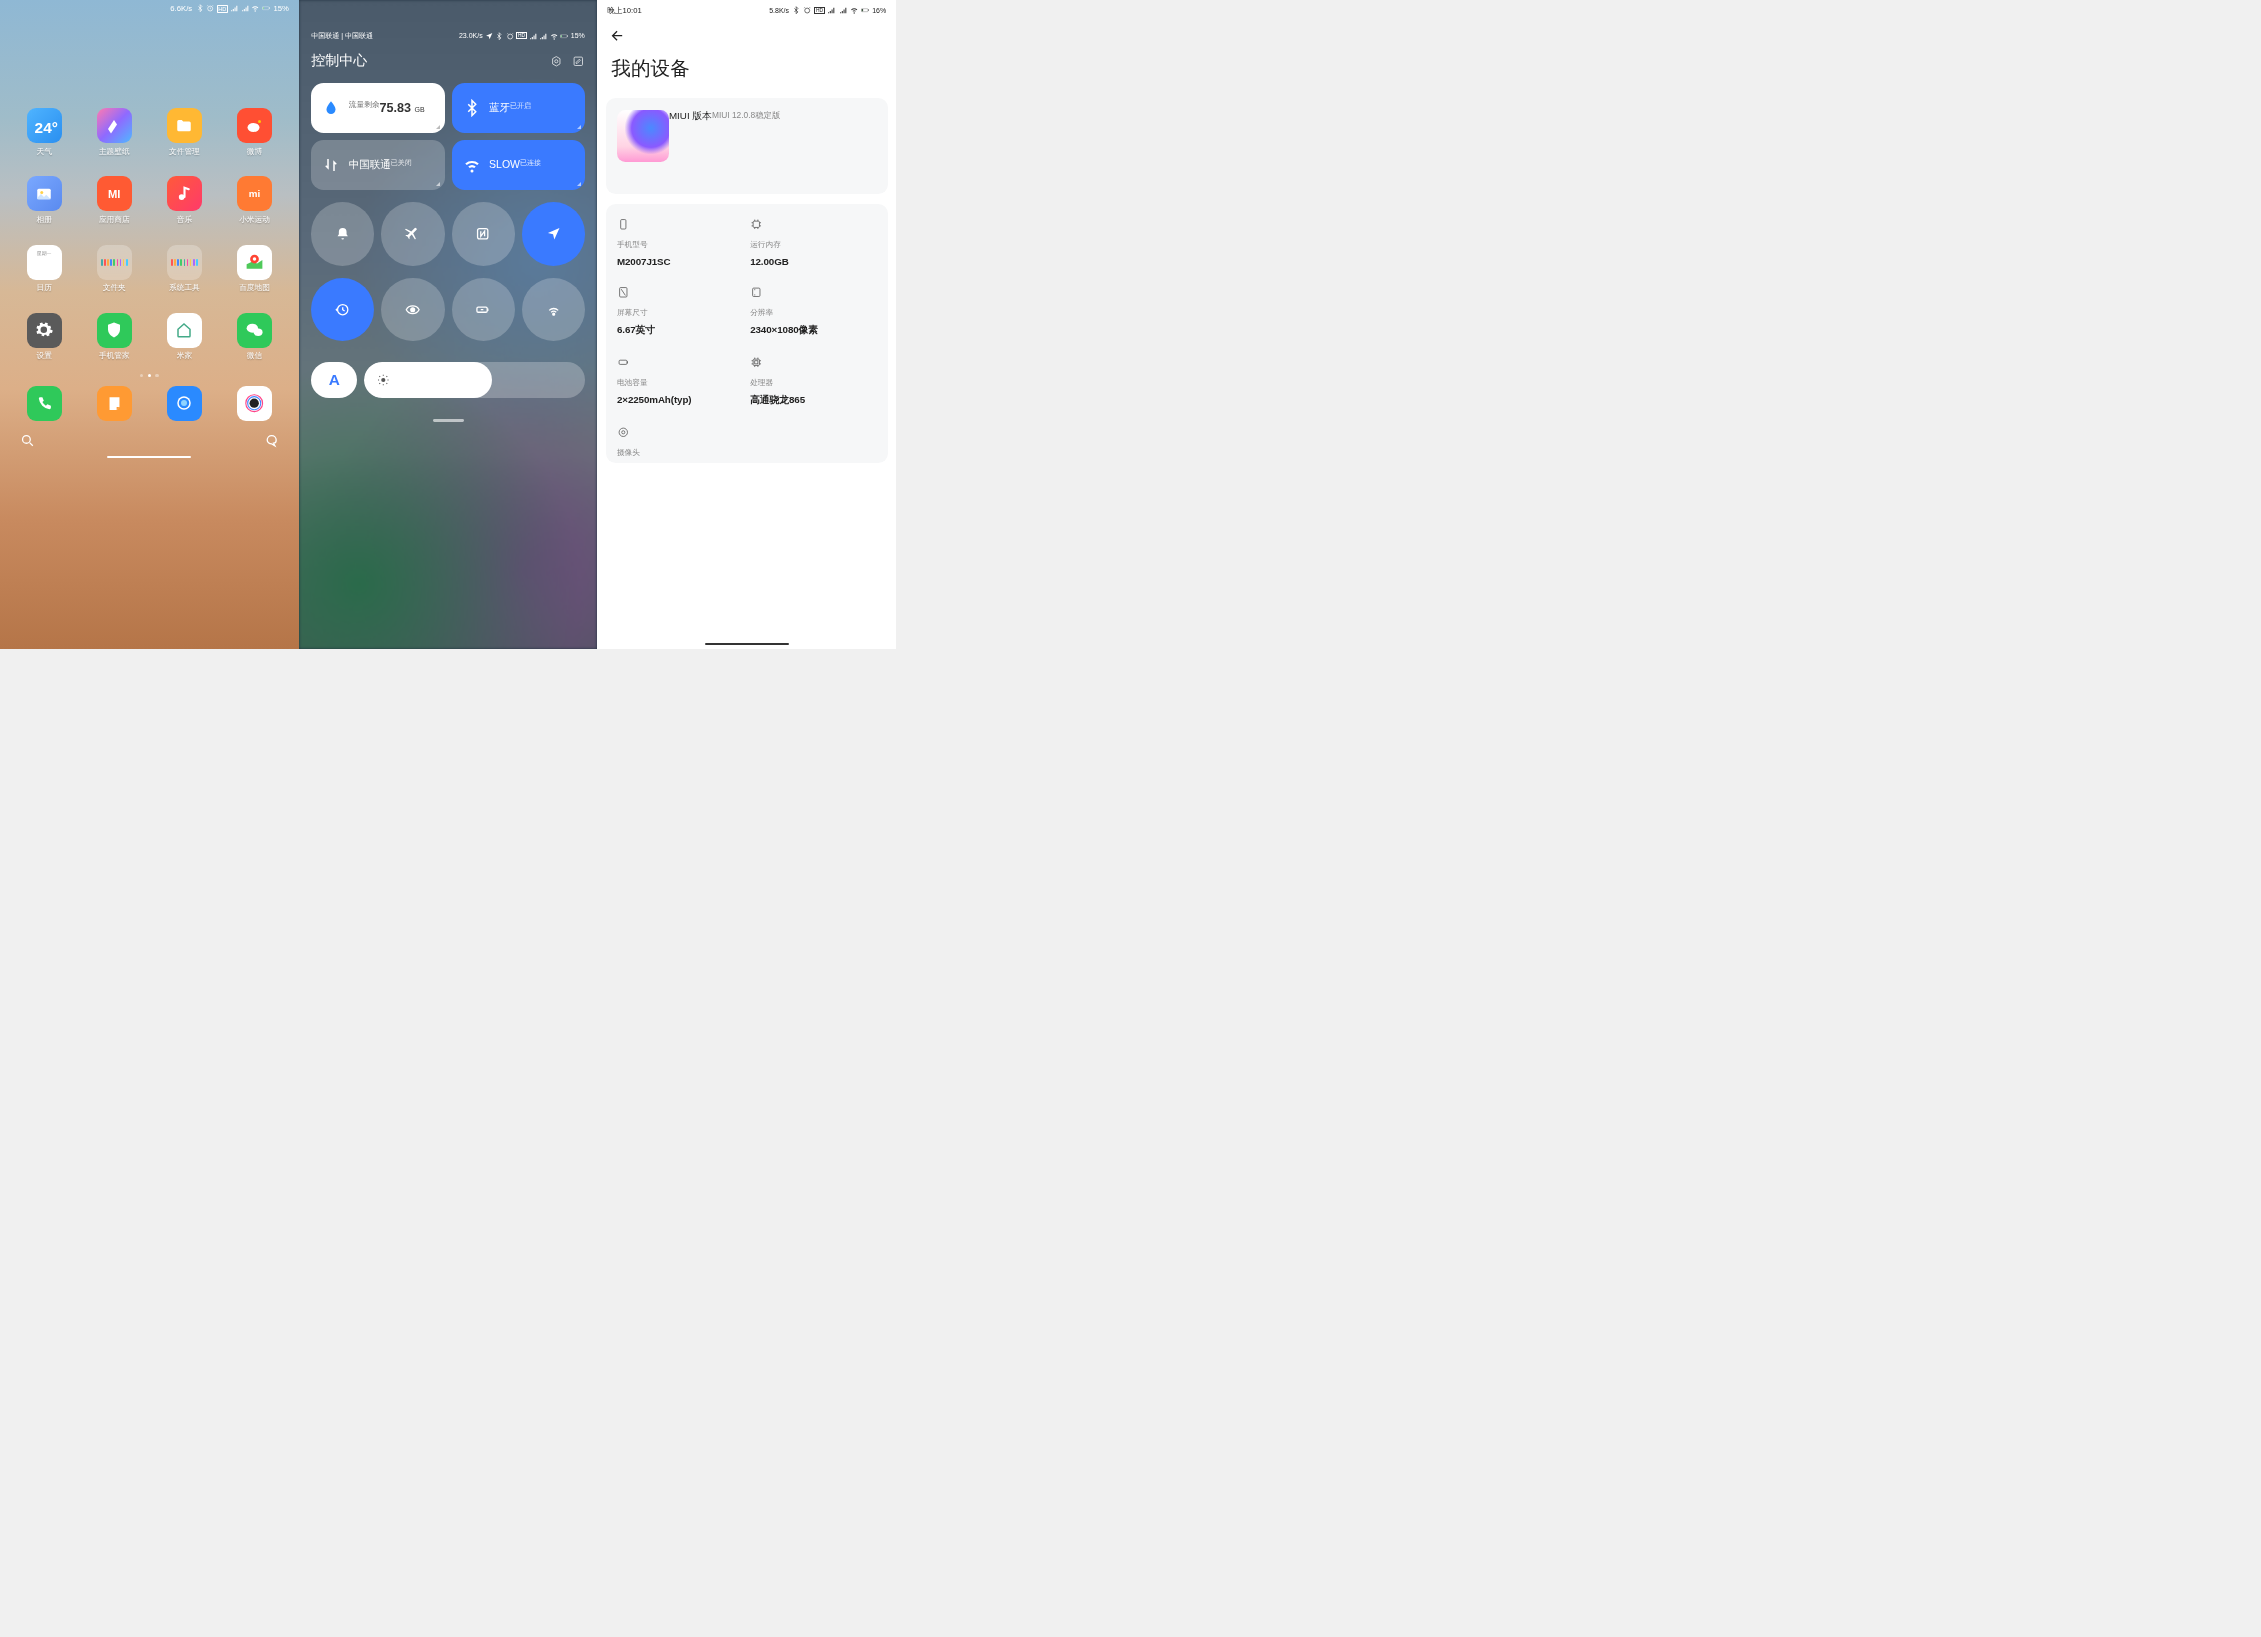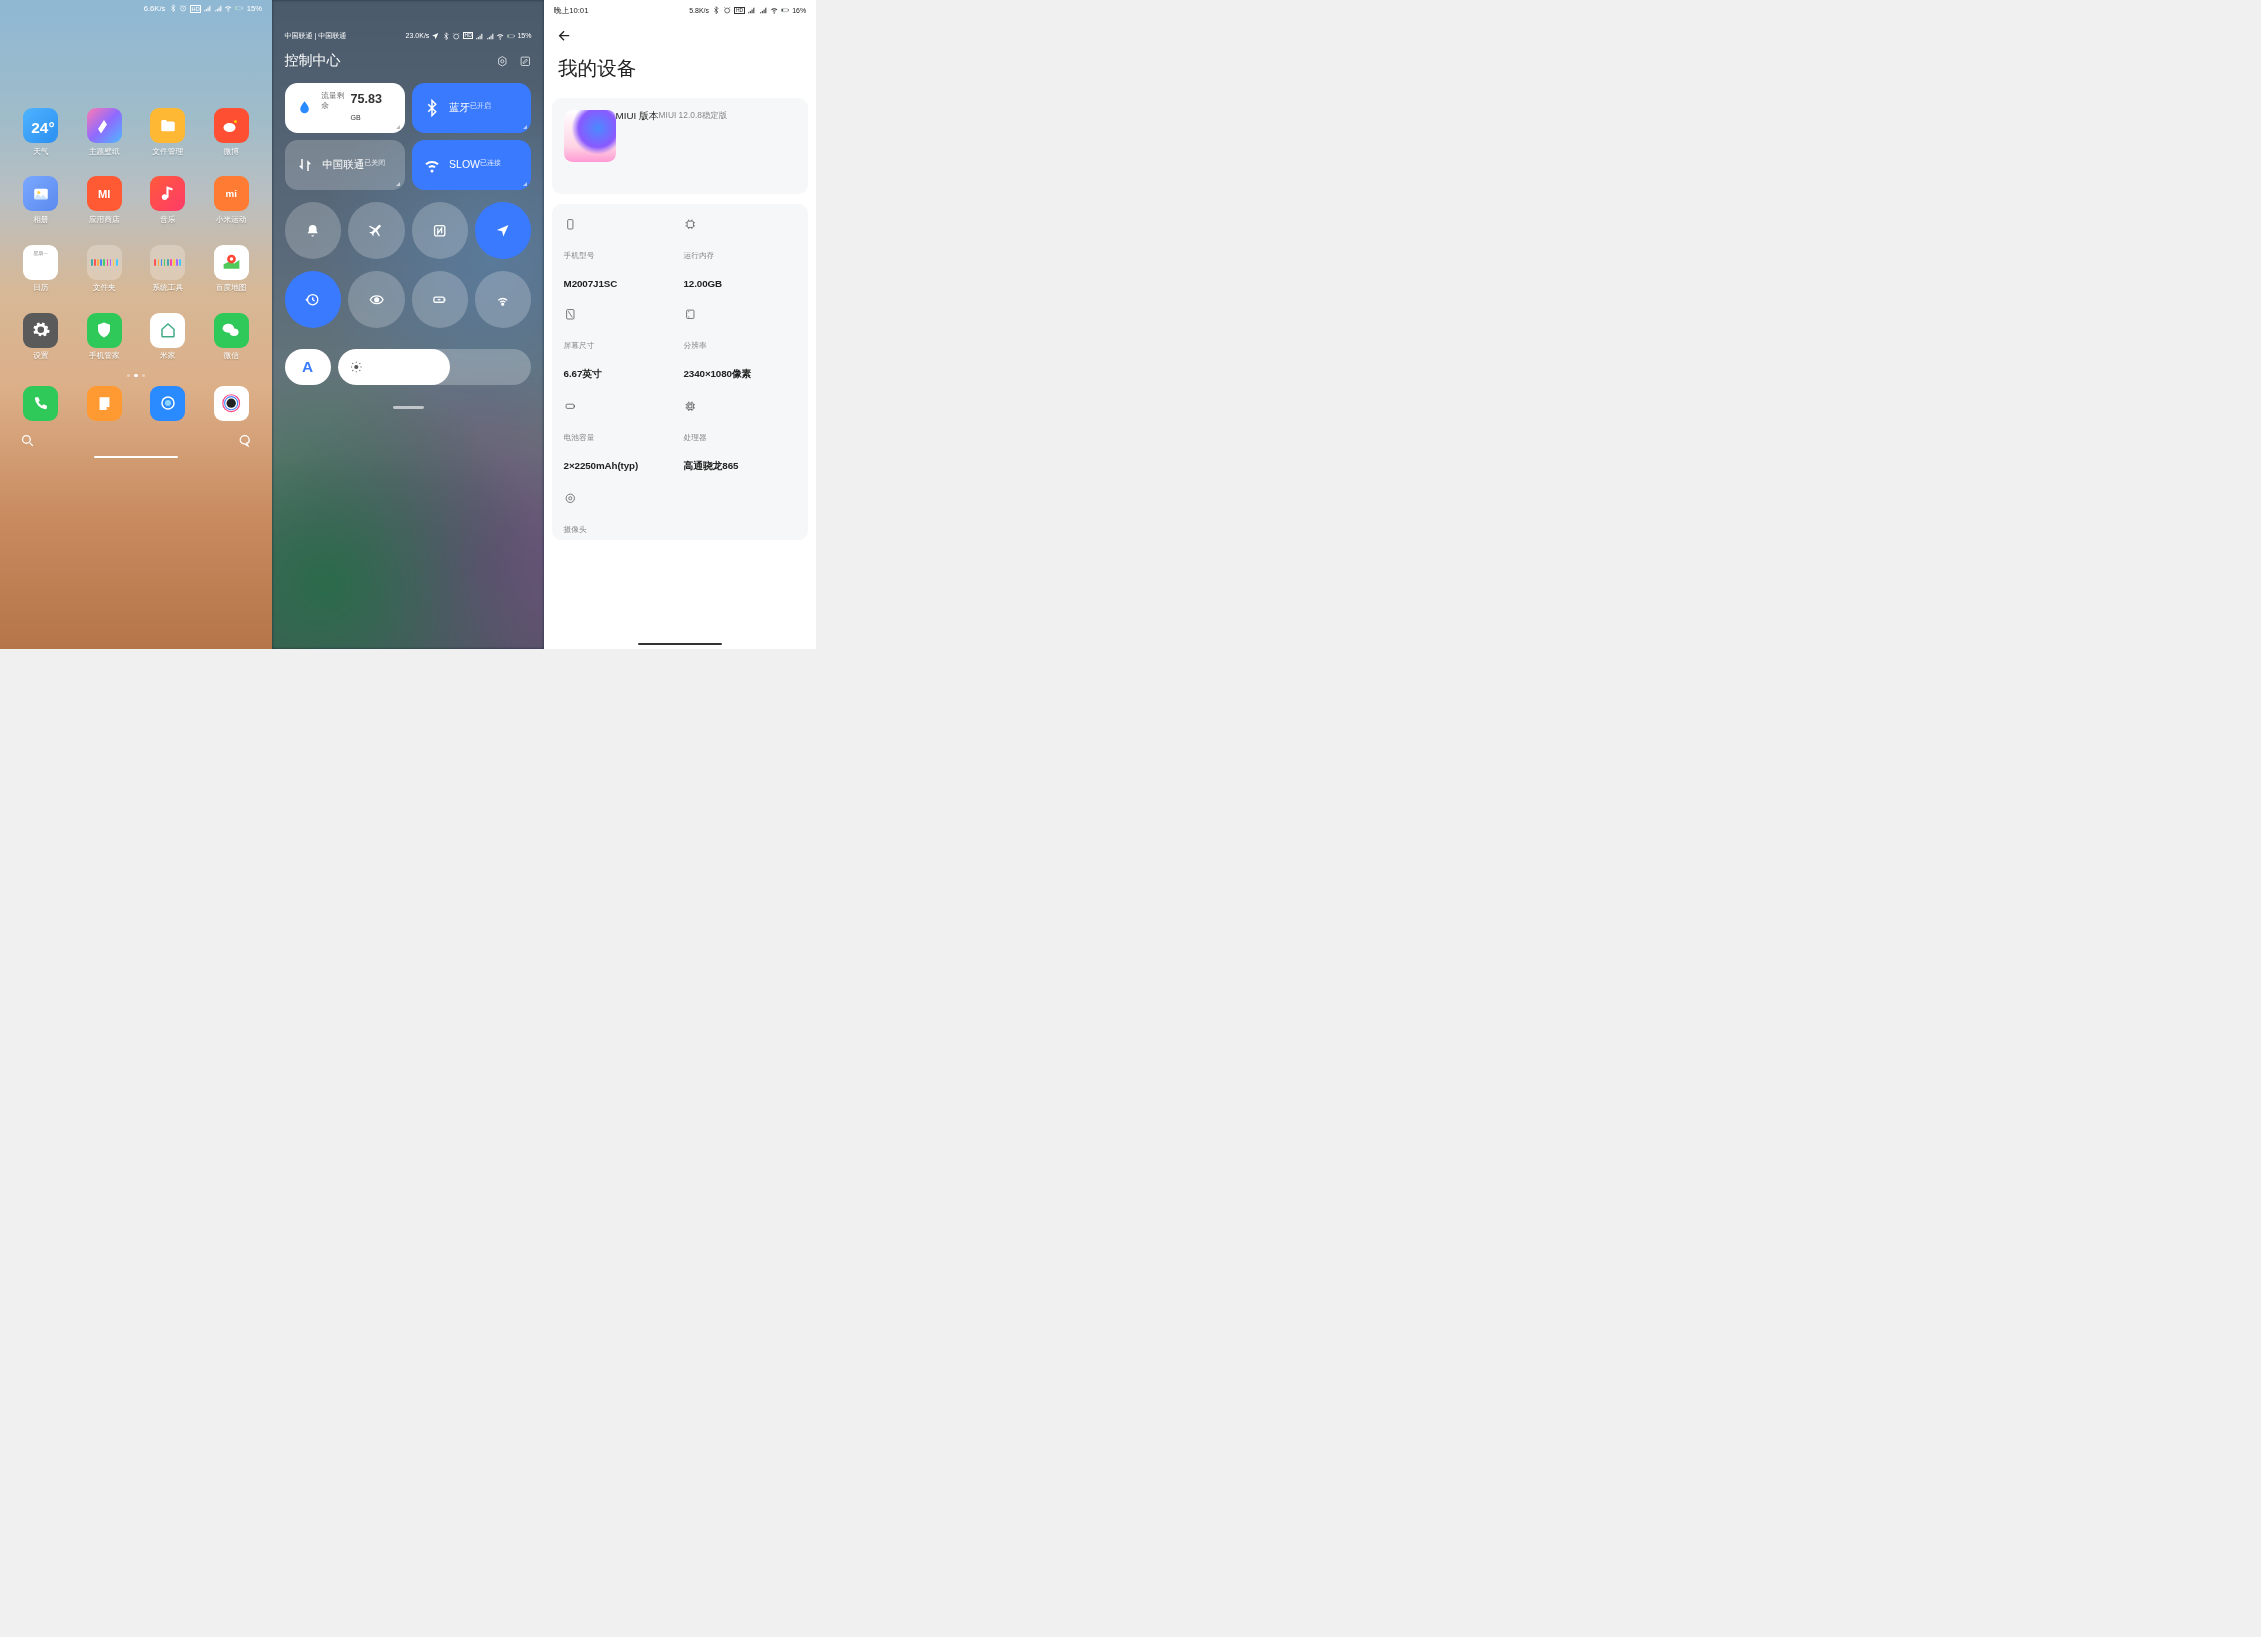--- a/index.html
+++ b/index.html
@@ -5,21 +5,21 @@
 * { margin: 0; padding: 0; box-sizing: border-box; }
 body {
   font-family: -apple-system, "PingFang SC", "Helvetica Neue", sans-serif;
   background: #f0f0f0;
   display: flex;
   gap: 0;
   width: 896px;
   height: 649px;
   overflow: hidden;
 }
-.screen { width: 272px; height: 649px; position: relative; overflow: hidden; }
+.screen { width: 299px; height: 649px; position: relative; overflow: hidden; }
 
 
 .s1 {
   background: linear-gradient(180deg,#8fb8d4 0%,#9fbcc9 18%,#b9bfc2 30%,#d7b896 45%,#dcaf88 60%,#c88a5f 80%,#b57548 100%);
   color: #fff;
   display: flex; flex-direction: column;
 }
 .s1 .statusbar { display:flex; justify-content:flex-end; align-items:center; gap:3.5px; padding:4.2px 9.8px; font-size:7.7px; font-weight:500;}
 .s1 .clockrow { display:flex; justify-content:space-between; align-items:flex-start; padding:8.4px 15.4px 0;}
 .s1 .clock-big { font-size:36px; font-weight:300; letter-spacing:-0.7px; line-height:1;}
@@ -125,21 +125,21 @@
   margin-bottom:18px;}
 .s3 .rightcol{flex:1;display:flex;flex-direction:column;gap:7px;}
 .s3 .smcard{background:#f6f7f8;border-radius:9.8px;padding:11.2px;}
 .s3 .storcard{background:linear-gradient(100deg,#f6f7f8 55%,#d4e4fa 55%);border-radius:9.8px;padding:11.2px;}
 .s3 .clabel{font-size:9.8px;font-weight:500;margin-bottom:4.2px;}
 .s3 .csub{font-size:8.4px;color:#888;}
 .s3 .cval{font-size:14px;font-weight:600;margin-top:4.2px;}
 .s3 .cval small{font-size:8.4px;font-weight:400;color:#666;}
 
 .s3 .specgrid{background:#f6f7f8;border-radius:9.8px;margin:9.8px 8.4px 0;padding:14px 11.2px 5.6px;display:grid;grid-template-columns:1fr 1fr;gap:19.6px 7px;}
-.spec{display:flex;flex-direction:column;gap:17px;}
+.spec{display:flex;flex-direction:column;gap:6px;}
 .spec svg{width:12.6px;height:12.6px;margin-bottom:2.8px;stroke:#555;}
 .spec .sl{font-size:7.7px;color:#888;}
 .spec .sv{font-size:9.8px;font-weight:600;letter-spacing:-0.1px;}
 .s3 .homebar{width:84px;height:2.1px;background:#333;border-radius:1.4px;margin:auto auto 4.2px;}
 
 .sbicons{display:flex;gap:2.1px;align-items:center;font-size:7px;}
 .sbicons svg{width:8.4px;height:8.4px;}
 </style>
 </head>
 <body>

